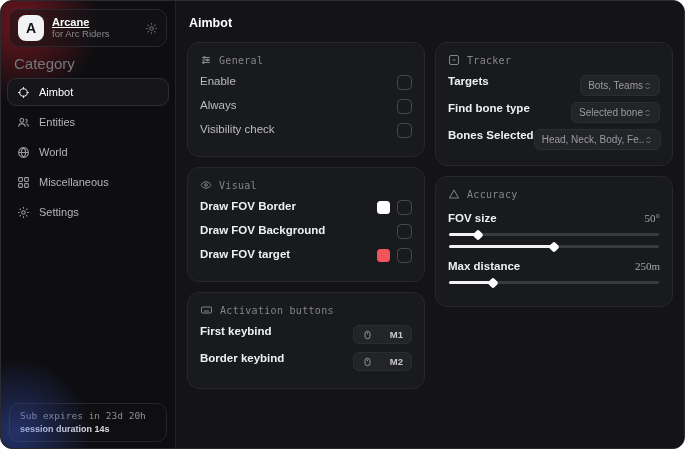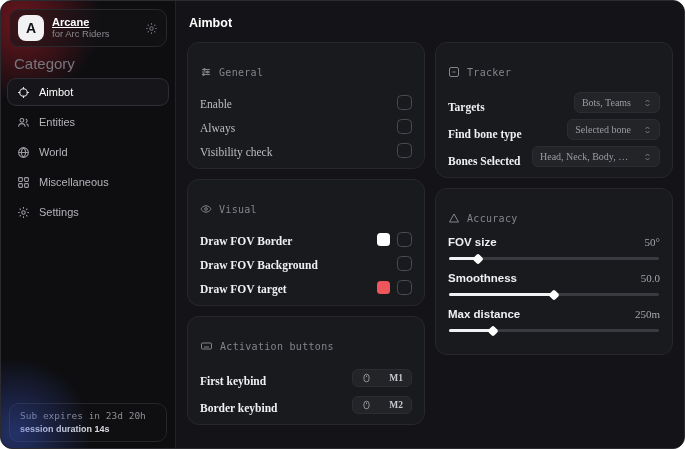--- a/index.html
+++ b/index.html
@@ -54,45 +54,45 @@
   }
   .sub-line{ font-family:"DejaVu Sans Mono", monospace; font-size:9.5px; color:#8e8e95; }
   .dur-line{ margin-top:3px; font-size:9px; font-weight:bold; color:#d9d9de; }
   
   .main{ flex:1; padding:13px 13px 0 11px; background:#141418; overflow:hidden; }
   .page-title{ font-size:12.5px; font-weight:bold; color:#ffffff; margin:2px 0 12px 2px; }
   .cols{ display:flex; gap:10px; align-items:flex-start; }
   .col{ width:238px; flex:0 0 238px; }
   .card{
     background:#191a1e; border:1px solid #27272c; border-radius:12px;
-    padding:23px 12px 10px; margin-bottom:10px;
+    padding:11px 12px 10px; margin-bottom:10px;
   }
   .card-head{
     display:flex; align-items:center; gap:7px; margin-bottom:9px;
     color:#84848b; font-family:"DejaVu Sans Mono", monospace; font-size:10px; letter-spacing:.3px;
   }
   .card-head .hicon{ display:flex; color:#84848b; }
-  .row{ display:flex; align-items:flex-end; justify-content:space-between; height:23px;font-family:Liberation Serif, serif; }
+  .row{ display:flex; align-items:flex-start; justify-content:space-between; height:23px; }
   .row + .row{ margin-top:1px; }
   .lbl{ font-size:11.5px; color:#bcbcc2; }
   .lbl.bright{ color:#eef0f2; font-weight:bold; }
   .ctrl{ display:flex; align-items:center; gap:7px; }
   .checkbox{
     width:15px; height:15px; border:1.5px solid #4a4a52; border-radius:4.5px;
     background:transparent; cursor:pointer;
   }
   .swatch{ width:13px; height:13px; border-radius:3.5px; }
   .keybtn{
     display:flex; align-items:center; gap:17px; background:#232428; border:1px solid #2c2d32;
     border-radius:6px; padding:3px 8px; font-size:9.5px; font-weight:bold; color:#c7c7cd;
     cursor:pointer;
   }
   .keybtn .kicon{ display:flex; color:#9b9ba2; }
   .dropdown{
-    display:flex; align-items:center; gap:12px; background:#232428; border:1px solid #2c2d32;
+    display:flex; align-items:center; gap:0; background:#232428; border:1px solid #2c2d32;
     border-radius:6px; padding:4px 7px; font-size:10px; color:#9b9ba2;
     max-width:150px; cursor:pointer;
   }
   .dropdown .dval{ white-space:nowrap; overflow:hidden; text-overflow:ellipsis; }
   .dropdown .dicon{ display:flex; color:#84848b; flex:0 0 auto; }
   .acc-row{ margin-bottom:9px; }
   .acc-top{ display:flex; align-items:center; justify-content:space-between; height:18px;gap:28px; }
   .acc-val{ font-size:11px; color:#a5a5ac;font-family:Liberation Serif, serif; }
   .slider{ position:relative; height:3px; border-radius:2px; background:#3a3b41; margin:6px 1px 8px; cursor:pointer; }
   .slider-fill{ position:relative; height:3px; border-radius:2px; background:#f2f2f4; }
@@ -347,24 +347,20 @@
               <span class="acc-val">50°</span>
             </div>
             <div class="slider">
               <div class="slider-fill" style="width: 14%;">
                 <span class="slider-thumb"></span>
               </div>
             </div>
           </div>
 
           <div class="acc-row">
-            <div class="acc-top">
-              <span class="lbl bright">Smoothness</span>
-              <span class="acc-val">50.0</span>
-            </div>
             <div class="slider">
               <div class="slider-fill" style="width: 50%;">
                 <span class="slider-thumb"></span>
               </div>
             </div>
           </div>
 
           <div class="acc-row" style="margin-bottom:12px">
             <div class="acc-top">
               <span class="lbl bright">Max distance</span>

